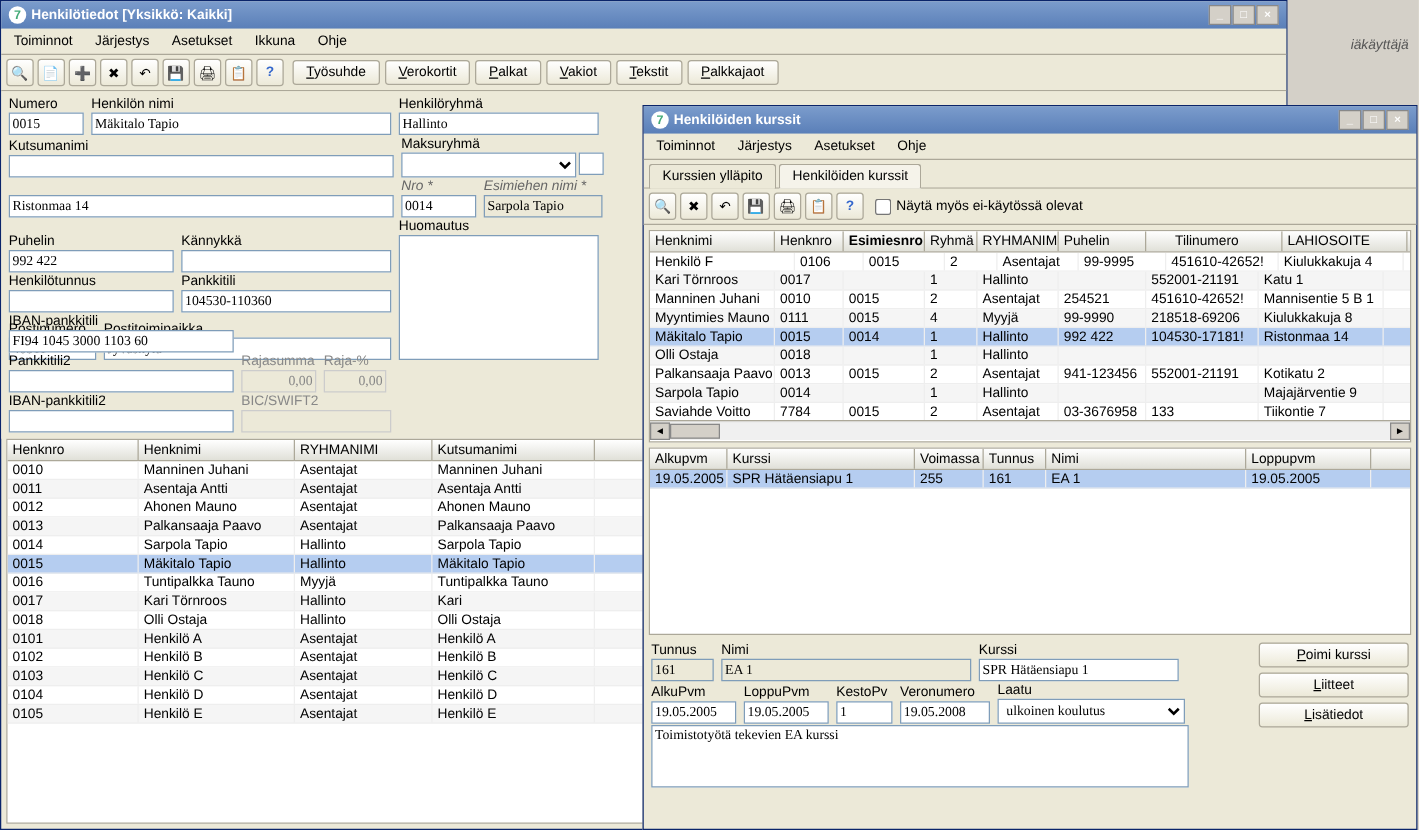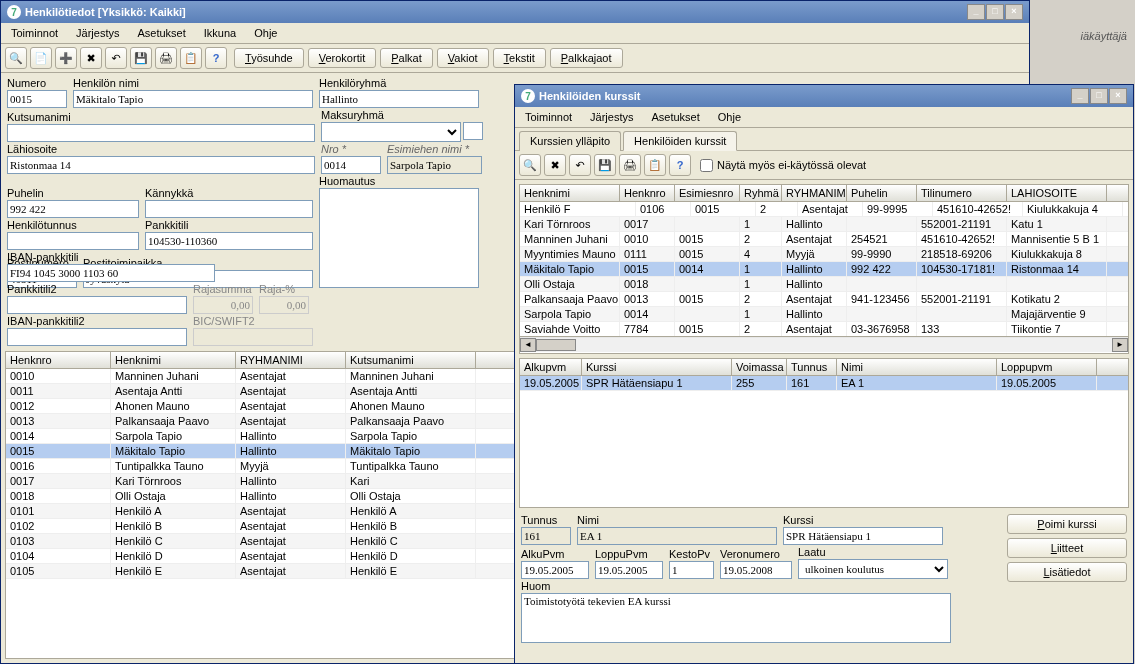--- a/index.html
+++ b/index.html
@@ -111,21 +111,20 @@
       <div class="field">
           <span class="lbl">Maksuryhmä</span>
         <div style="display:flex;">
             <select style="width:140px"><option></option></select>
             <input type="text" style="width: 20px; margin-left: 2px;">
           </div>
       </div>
     </div>
     <div class="row">
       <div class="field">
-          <span class="lbl">Lähiosoite</span>
           <input type="text" style="width: 308px;" value="Ristonmaa 14">
         </div>
       <div class="field">
           <span class="lbl req">Nro *</span>
           <input type="text" style="width: 60px;" value="0014">
         </div>
       <div class="field">
           <span class="lbl req">Esimiehen nimi *</span>
           <input type="text" style="width: 95px; background: rgb(236, 233, 216);" value="Sarpola Tapio">
         </div>
@@ -161,21 +160,21 @@
             <input type="text" style="width: 132px;">
           </div>
         <div class="field">
             <span class="lbl">Pankkitili</span>
             <input type="text" style="width: 168px;" value="104530-110360">
           </div>
       </div>
       <div class="row">
         <div class="field">
             <span class="lbl">IBAN-pankkitili</span>
-            <input type="text" style="width: 208px;" value="FI94 1045 3000 1103 60">
+            <input type="text" style="width: 180px;" value="FI94 1045 3000 1103 60">
           </div>
       </div>
       <div class="row">
         <div class="field">
             <span class="lbl">Pankkitili2</span>
             <input type="text" style="width: 180px;">
           </div>
         <div class="field">
             <span class="lbl" style="color:#888;">Rajasumma</span>
             <input type="text" style="width: 60px; text-align: right; color: rgb(136, 136, 136); border: 1px solid rgb(204, 204, 204); background: rgb(236, 233, 216);" value="0,00">
@@ -327,25 +326,25 @@
     <label class="chk" style="margin-left:6px;">
         <input type="checkbox" style="">
         <span>Näytä myös ei-käytössä olevat</span>
       </label>
   </div>
 
   <div class="grid" style="height:170px;margin:4px;">
     <div class="grid-head" id="g1-head">
         <div class="gh" style="width: 100px;">Henknimi</div>
         <div class="gh" style="width: 55px;">Henknro</div>
-        <div class="gh" style="width: 65px;">Esimiesnro</div>
+        <div class="gh" style="width: 65px; font-weight: bold;">Esimiesnro</div>
         <div class="gh" style="width: 42px;">Ryhmä</div>
         <div class="gh" style="width: 65px;">RYHMANIMI</div>
         <div class="gh" style="width: 70px;">Puhelin</div>
-        <div class="gh" style="width: 90px;">Tilinumero</div>
+        <div class="gh" style="width: 90px; margin-left: 19px;">Tilinumero</div>
         <div class="gh" style="width: 100px;">LAHIOSOITE</div>
       </div>
     <div class="grid-body" id="g1-body" style="height:134px;">
         <div class="gr">
           <div class="gc" style="width: 116px;">Henkilö F</div>
           <div class="gc" style="width: 55px;">0106</div>
           <div class="gc" style="width: 65px;">0015</div>
           <div class="gc" style="width: 42px;">2</div>
           <div class="gc" style="width: 65px;">Asentajat</div>
           <div class="gc" style="width: 70px;">99-9995</div>
@@ -496,21 +495,20 @@
             <span class="lbl">Veronumero</span>
             <input type="text" style="width: 72px;" value="19.05.2008">
           </div>
         <div class="field">
             <span class="lbl">Laatu</span>
             <select style="width:150px"><option>ulkoinen koulutus</option></select>
           </div>
       </div>
       <div class="row">
         <div class="field" style="width:100%;">
-            <span class="lbl">Huom</span>
             <textarea rows="3" style="width: 430px; height: 50px;">Toimistotyötä tekevien EA kurssi</textarea>
           </div>
       </div>
     </div>
     <div id="side-btns">
         <div class="side-btn"><u>P</u>oimi kurssi</div>
         <div class="side-btn"><u>L</u>iitteet</div>
         <div class="side-btn"><u>L</u>isätiedot</div>
       </div>
   </div>

